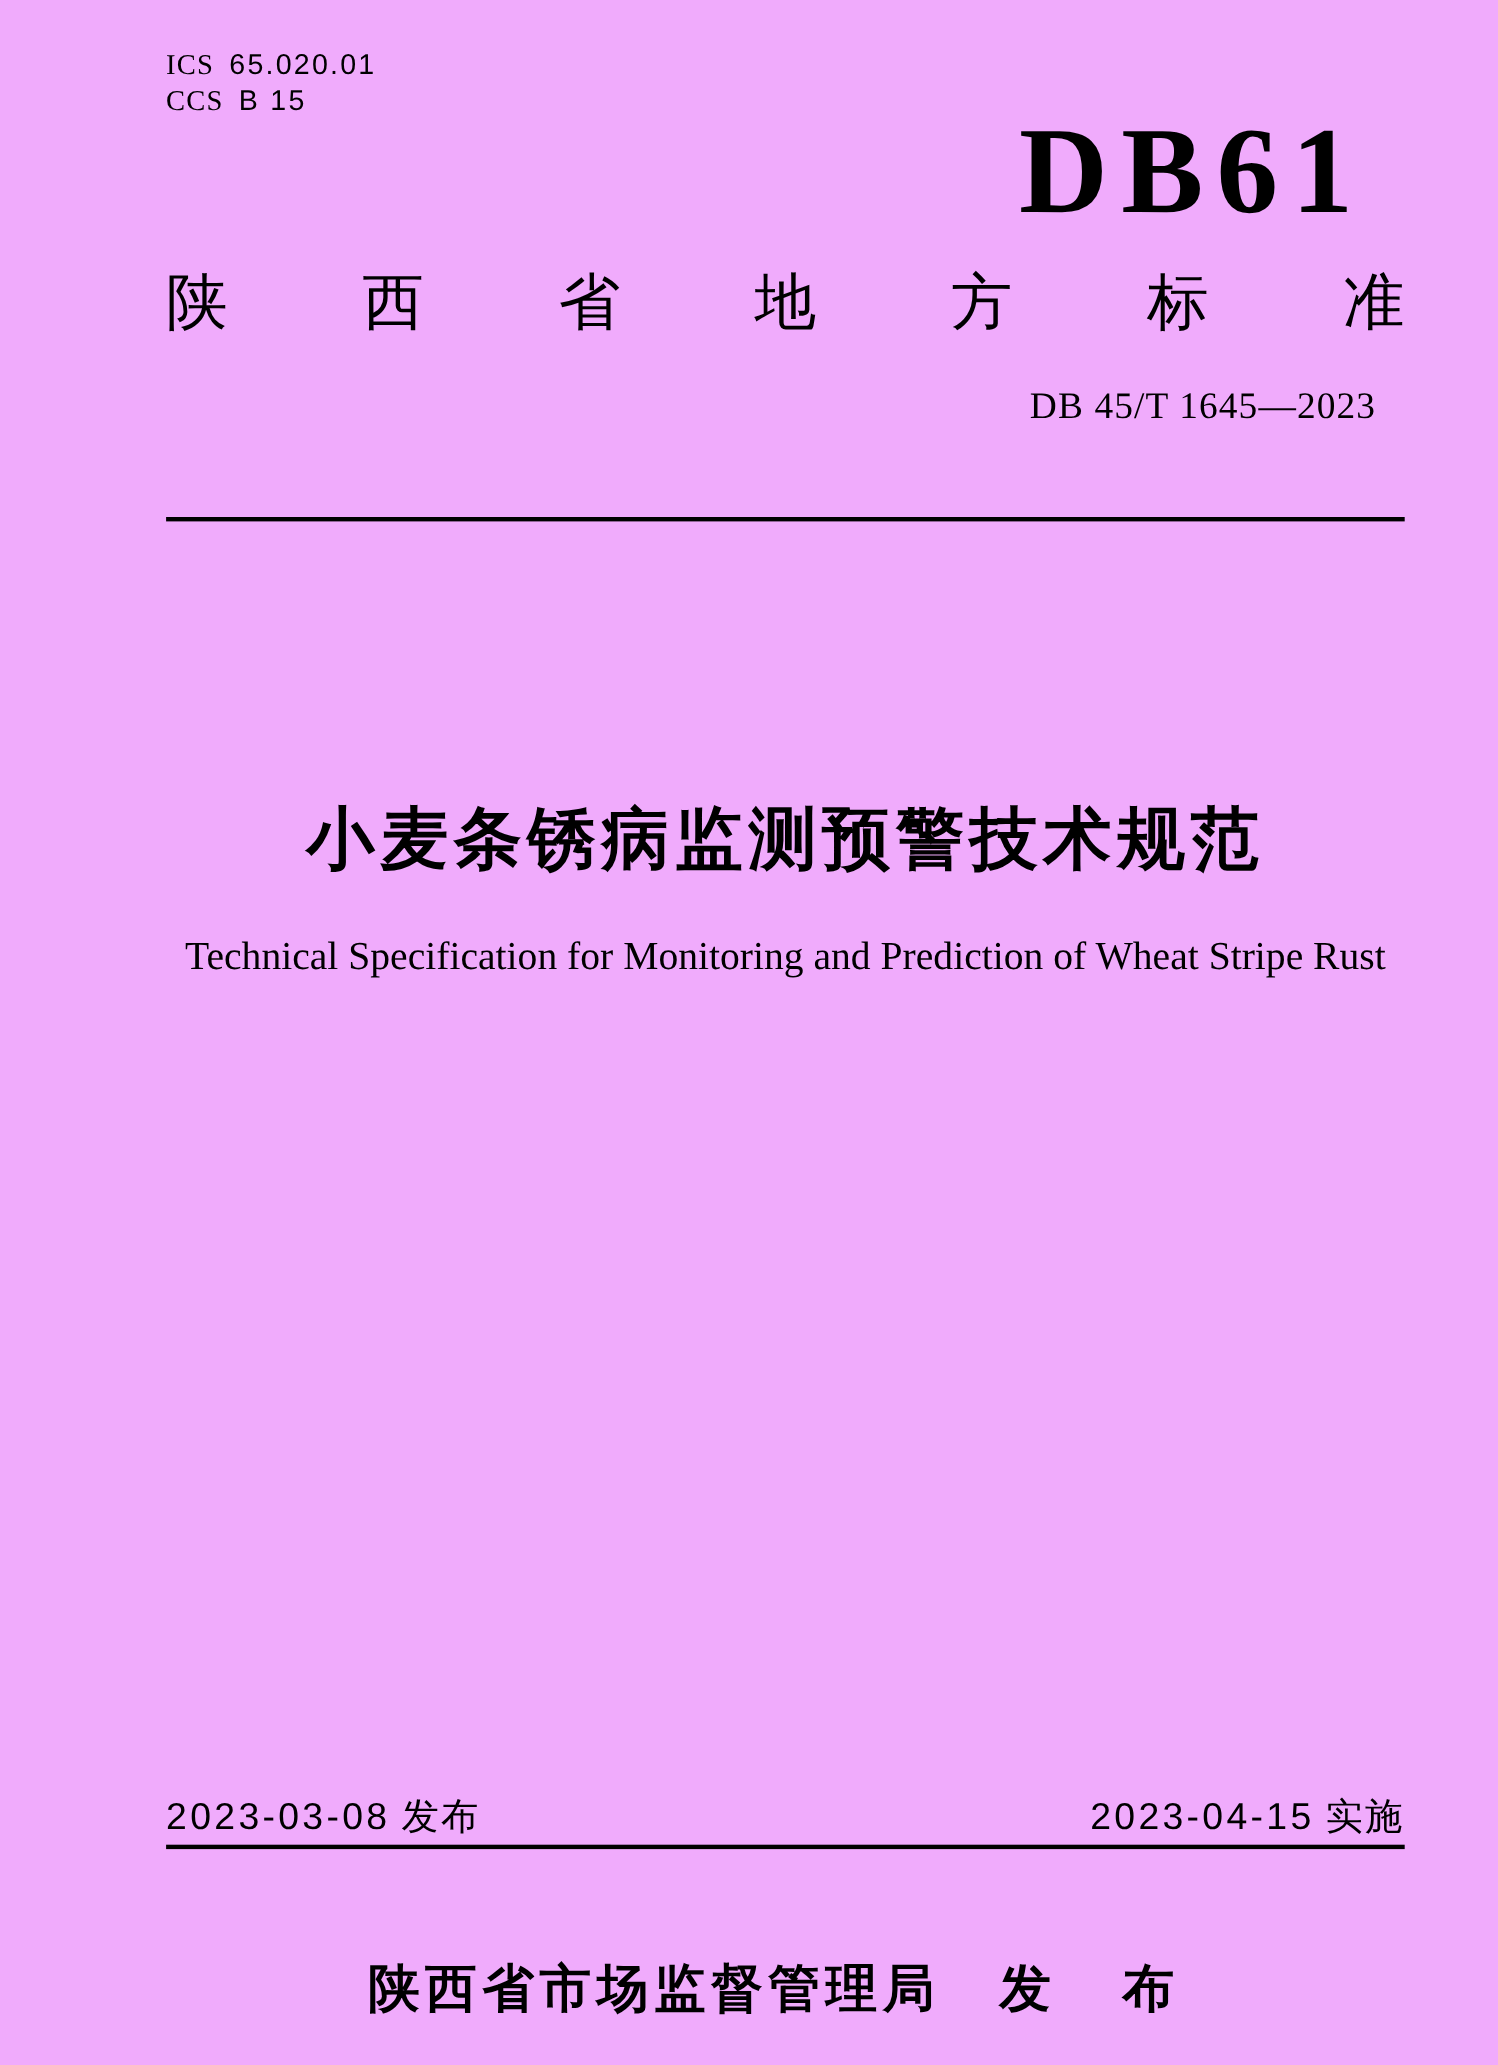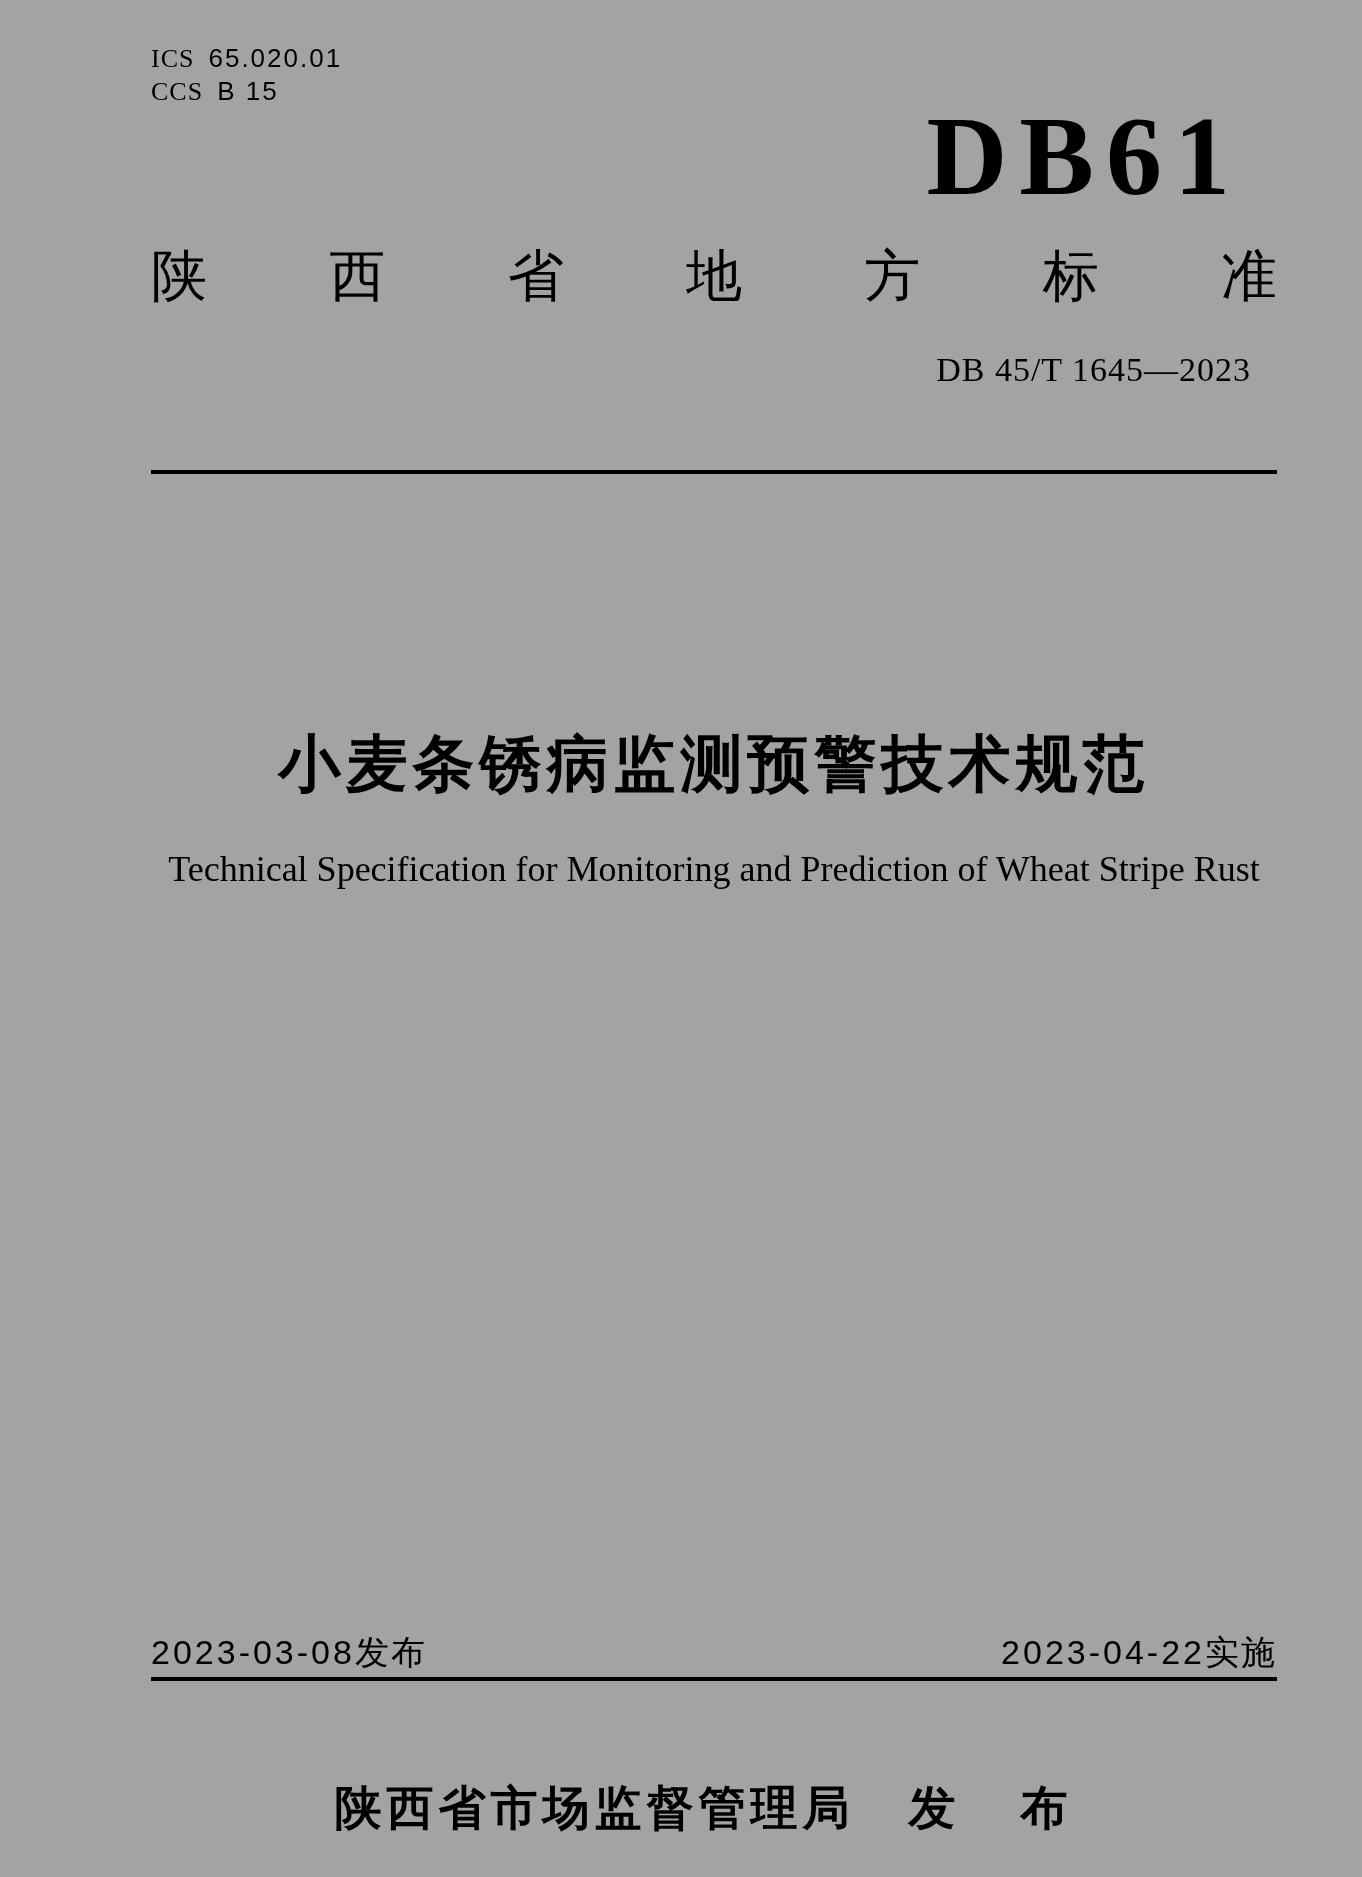--- a/index.html
+++ b/index.html
@@ -4,21 +4,21 @@
 <style>
   html, body {
     margin: 0;
     padding: 0;
     background: #ffffff;
   }
   .page {
     position: relative;
     width: 1362px;
     height: 1877px;
-    background: #a3a3a3;
+    background: #f0abfc;
     color: #000000;
     font-family: "Liberation Serif", serif;
     overflow: hidden;
   }
   
   .codes {
     position: absolute;
     top: 42px;
     left: 151px;
     font-size: 26px;
@@ -114,20 +114,21 @@
     display: flex;
     justify-content: space-between;
     font-family: "Liberation Sans", sans-serif;
     font-size: 34px;
     line-height: 1.1;
   }
   .date-num {
     letter-spacing: 3px;
   }
   .date-word {
+    margin-left: 10px;
     letter-spacing: 2px;
   }
   
   .publisher {
     position: absolute;
     top: 1782px;
     left: 151px;
     width: 1126px;
     text-align: center;
     font-family: "Liberation Sans", sans-serif;
@@ -174,21 +175,21 @@
 
   <h1 class="title">小麦条锈病监测预警技术规范</h1>
 
   <div class="subtitle">Technical Specification for Monitoring and Prediction of Wheat Stripe Rust</div>
 
   <div class="dates">
     <div class="date-left">
       <span class="date-num">2023-03-08</span><span class="date-word">发布</span>
     </div>
     <div class="date-right">
-      <span class="date-num">2023-04-22</span><span class="date-word">实施</span>
+      <span class="date-num">2023-04-15</span><span class="date-word">实施</span>
     </div>
   </div>
 
   <div class="rule rule-bottom"></div>
 
   <div class="publisher">
     <span>陕西省市场监督管理局</span><span class="pub-action">发 布</span>
   </div>
 
 </div>

